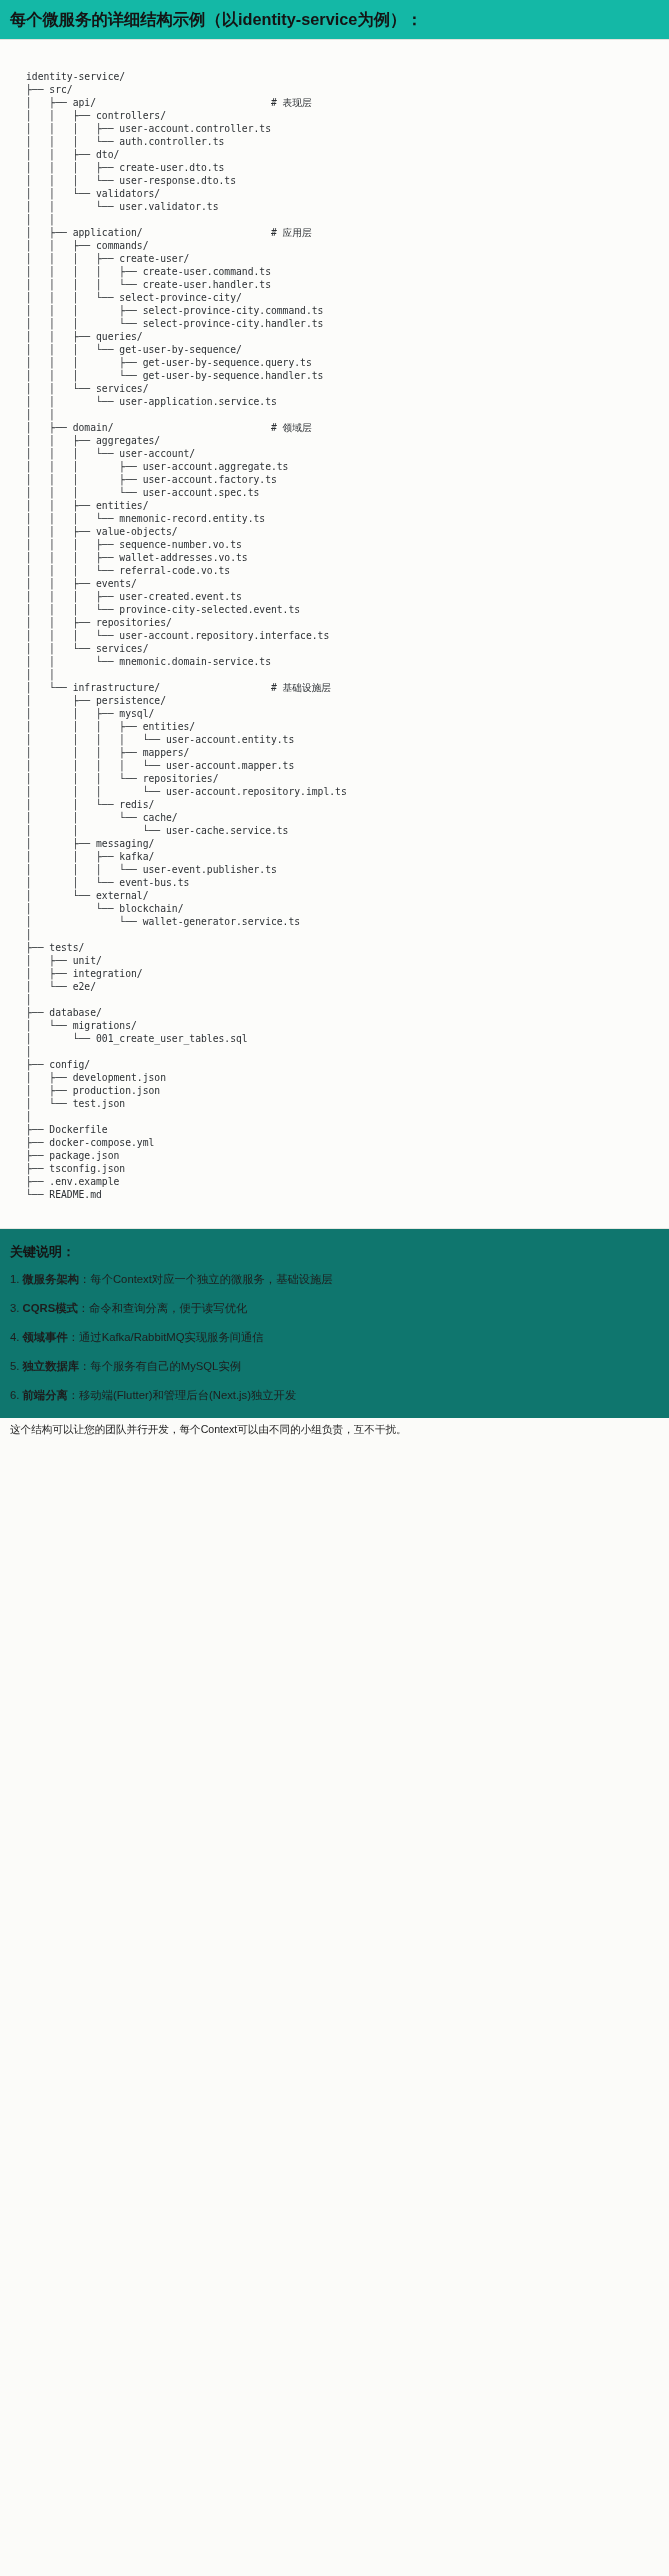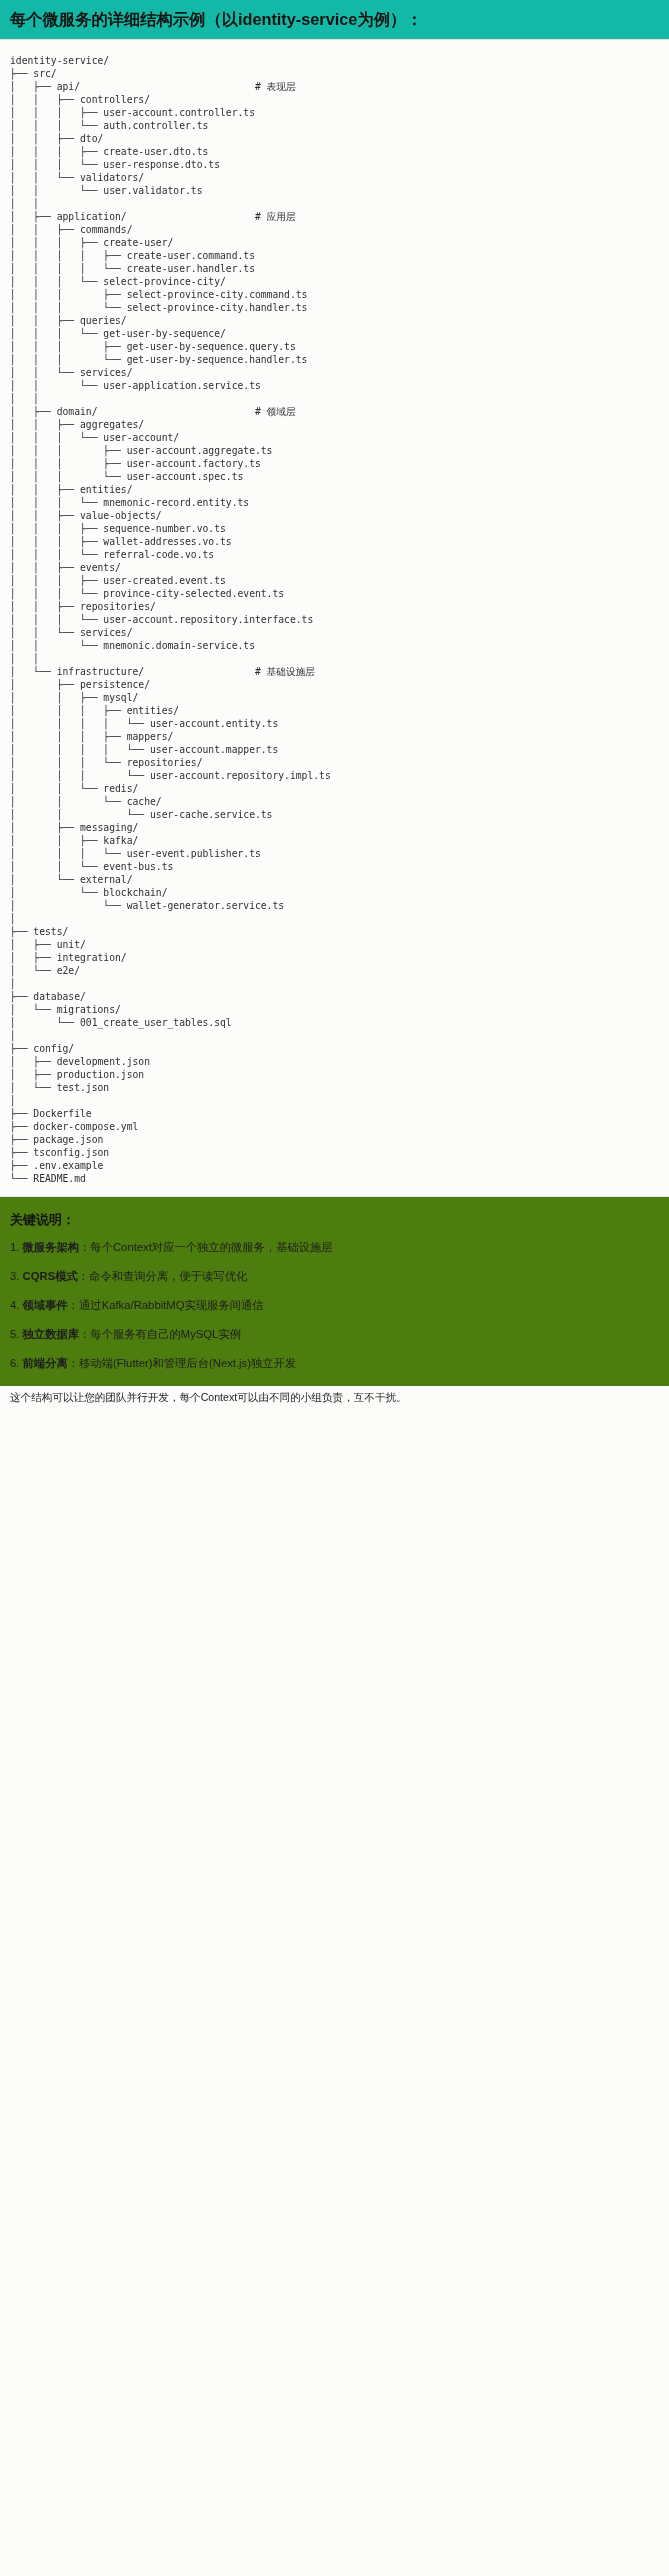--- a/index.html
+++ b/index.html
@@ -32,36 +32,36 @@
     white-space: nowrap;
   }
 
   
   .tree-block {
     background: #fcfcfa;
     padding: 13.8px 10px 11.3px 10px;
     box-sizing: border-box;
   }
   .tree-pre {
-    margin: 0;
+    margin: 16px;
     font-family: "DejaVu Sans Mono", "Liberation Mono", monospace;
     font-size: 9.7px;
     line-height: 13px;
     color: #2b2f33;
     white-space: pre;
     letter-spacing: 0px;
     tab-size: 4;
   }
 
   
   .notes {
     padding: 6.3px 10px 2.5px 10px;
     box-sizing: border-box;
     border-top: 0.6px solid #e8e8e2;
-    background: #4d7c0f;
+    background: #0f766e;
   }
   .notes-title {
     font-size: 13px;
     font-weight: 700;
     color: #141414;
     margin: 8.8px 0 11.3px 0;
     line-height: 1.2;
   }
   .notes-list {
     list-style: none;

